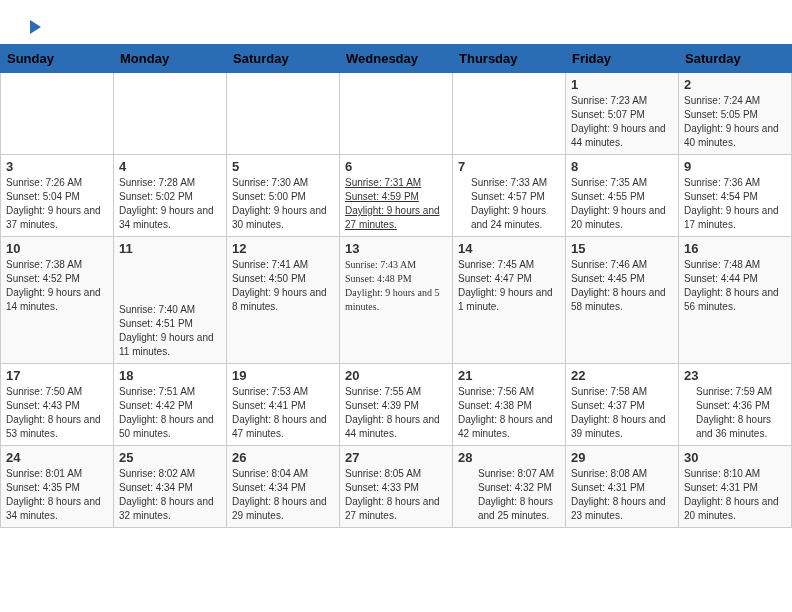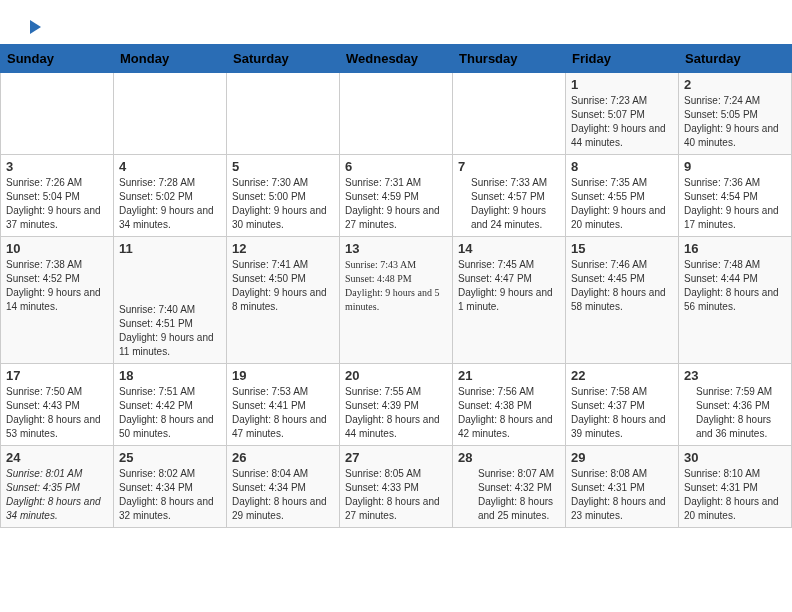--- a/index.html
+++ b/index.html
@@ -130,21 +130,21 @@
 Daylight: 9 hours and 34 minutes.</div>
         </td>
         <td>
           <span class="day-num">5</span>
           <div class="day-info" style="white-space: pre-line;">Sunrise: 7:30 AM
 Sunset: 5:00 PM
 Daylight: 9 hours and 30 minutes.</div>
         </td>
         <td>
           <span class="day-num">6</span>
-          <div class="day-info" style="white-space: pre-line;">Sunrise: 7:31 AM
+          <div class="day-info" style="white-space: pre-line; text-decoration: underline;">Sunrise: 7:31 AM
 Sunset: 4:59 PM
 Daylight: 9 hours and 27 minutes.</div>
         </td>
         <td>
           <span class="day-num">7</span>
           <div class="day-info" style="white-space: pre-line; margin-left: 13px;">Sunrise: 7:33 AM
 Sunset: 4:57 PM
 Daylight: 9 hours and 24 minutes.</div>
         </td>
         <td>
@@ -244,21 +244,21 @@
         <td>
           <span class="day-num">23</span>
           <div class="day-info" style="white-space: pre-line; margin-left: 12px;">Sunrise: 7:59 AM
 Sunset: 4:36 PM
 Daylight: 8 hours and 36 minutes.</div>
         </td>
       </tr>
       <tr>
         <td>
           <span class="day-num">24</span>
-          <div class="day-info" style="white-space: pre-line; font-style: italic;">Sunrise: 8:01 AM
+          <div class="day-info" style="white-space: pre-line;">Sunrise: 8:01 AM
 Sunset: 4:35 PM
 Daylight: 8 hours and 34 minutes.</div>
         </td>
         <td>
           <span class="day-num">25</span>
           <div class="day-info" style="white-space: pre-line;">Sunrise: 8:02 AM
 Sunset: 4:34 PM
 Daylight: 8 hours and 32 minutes.</div>
         </td>
         <td>

